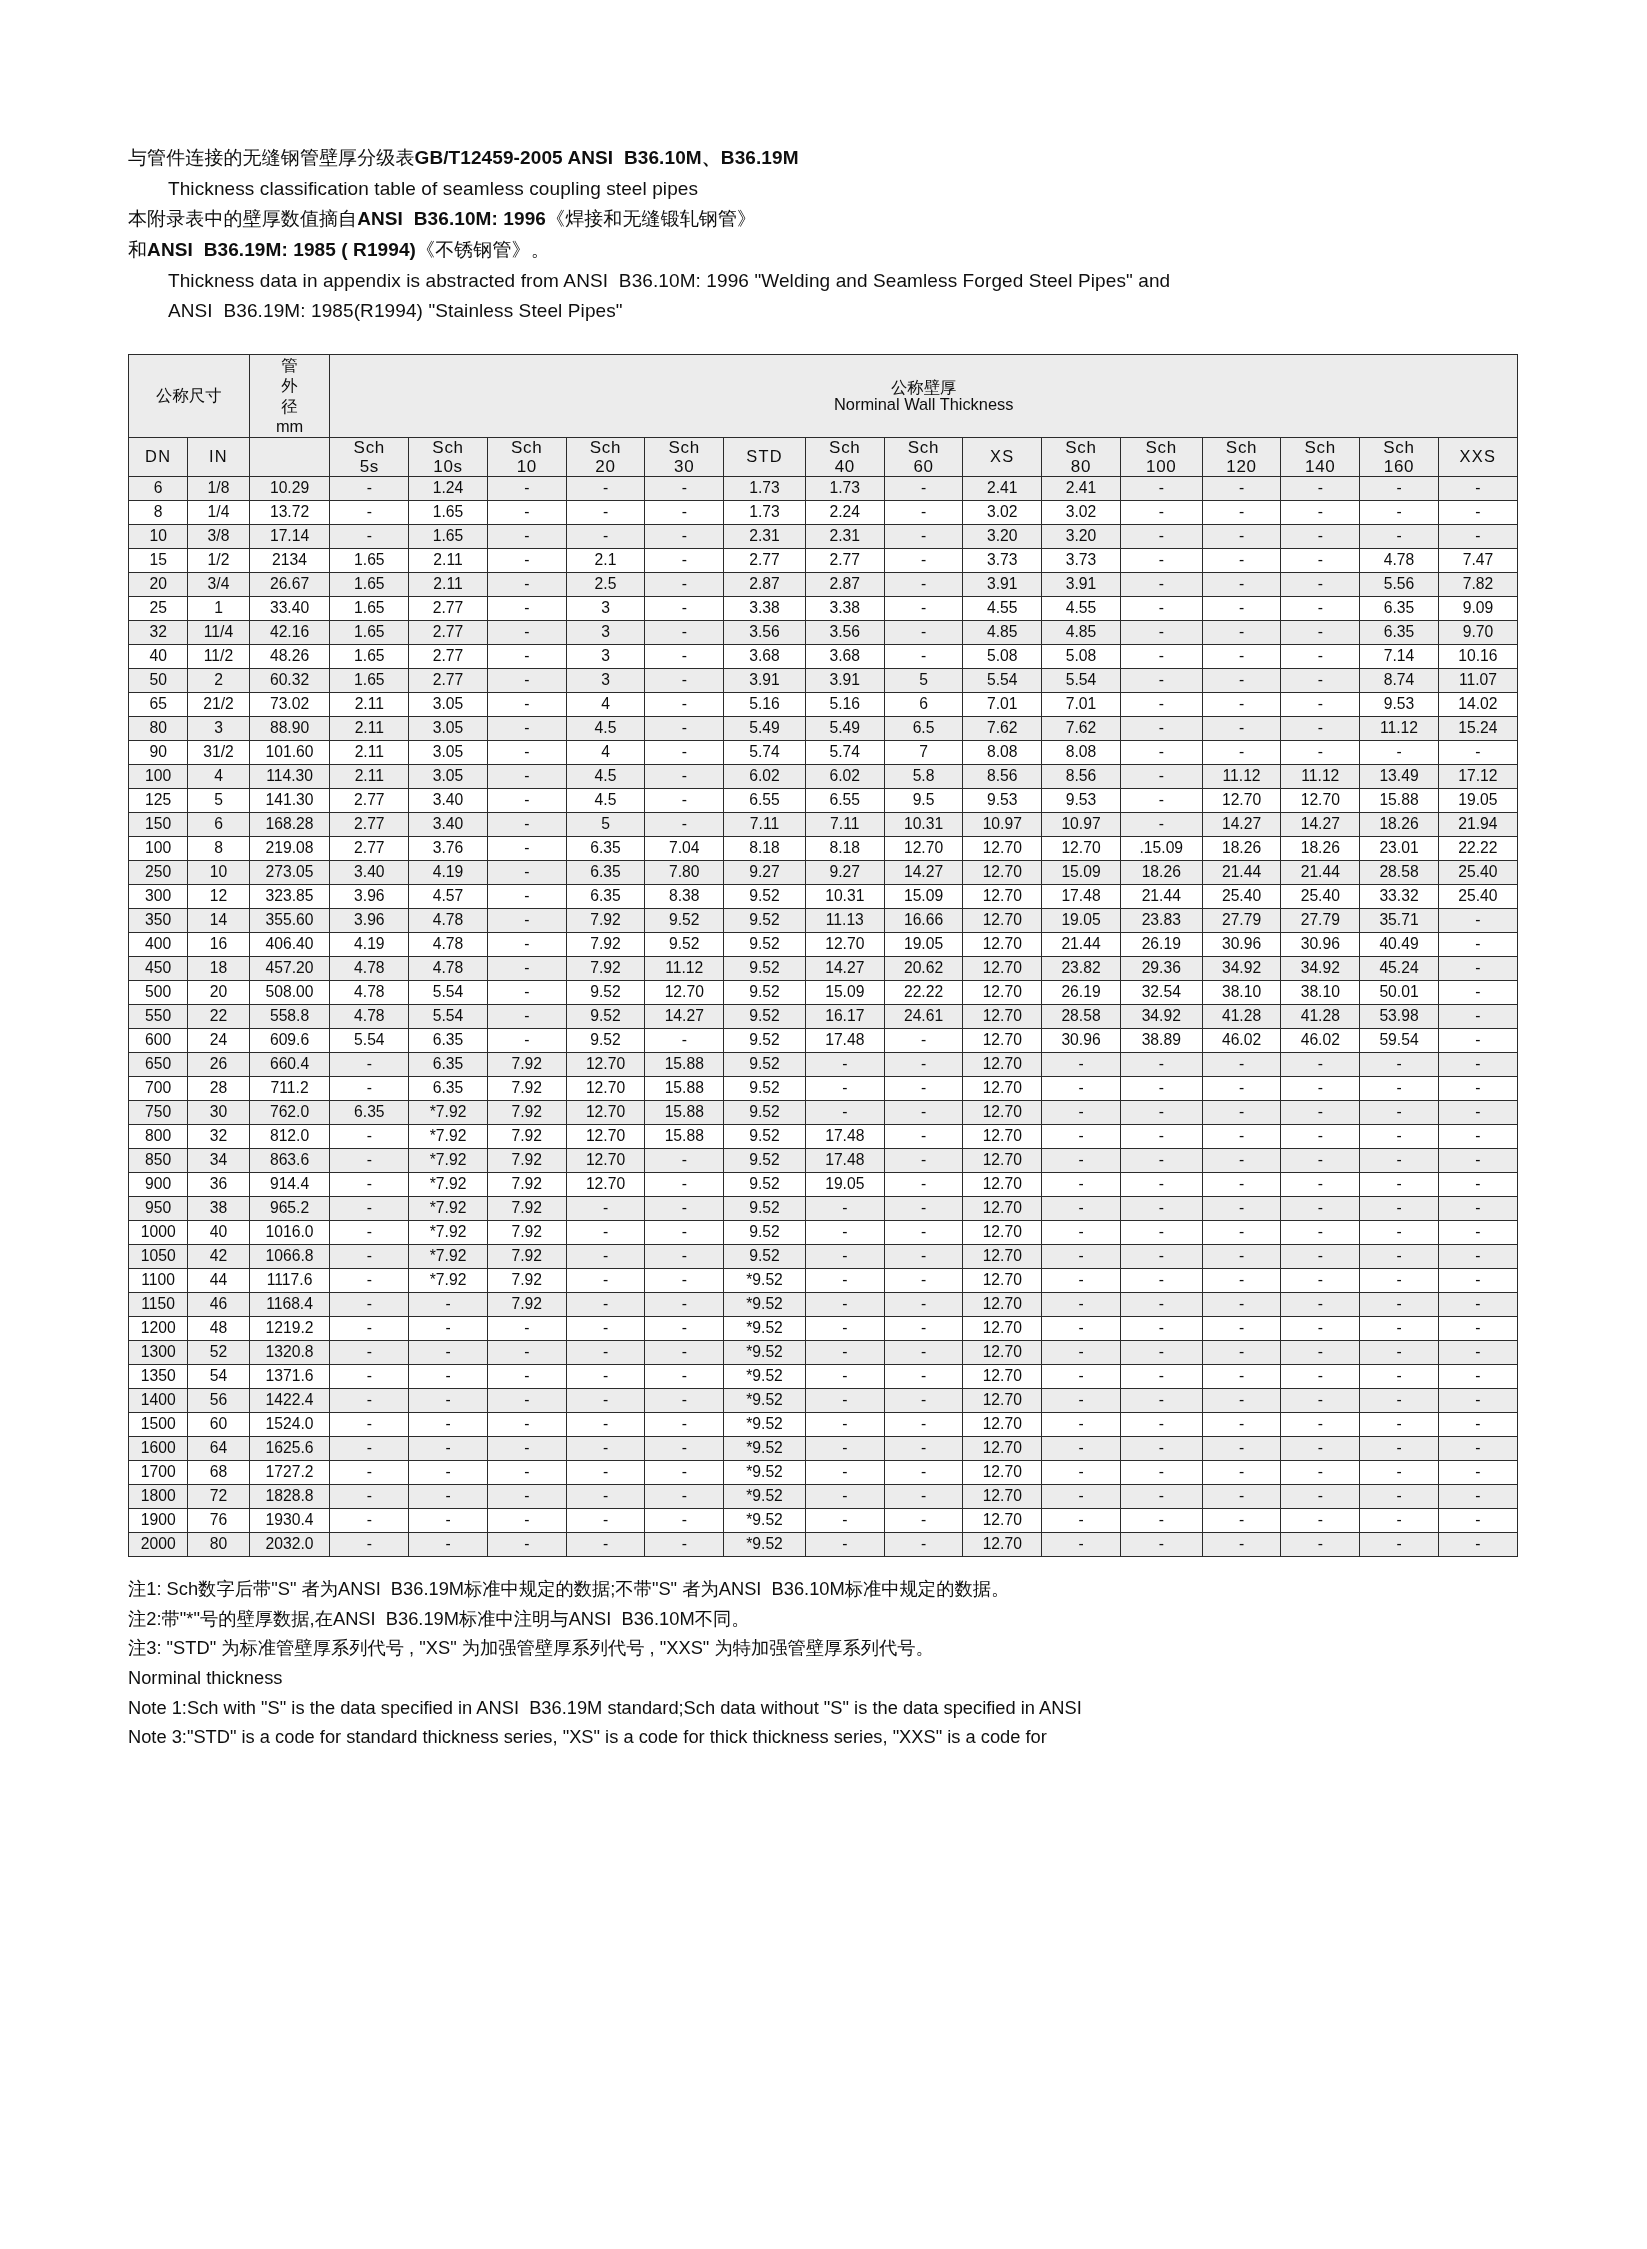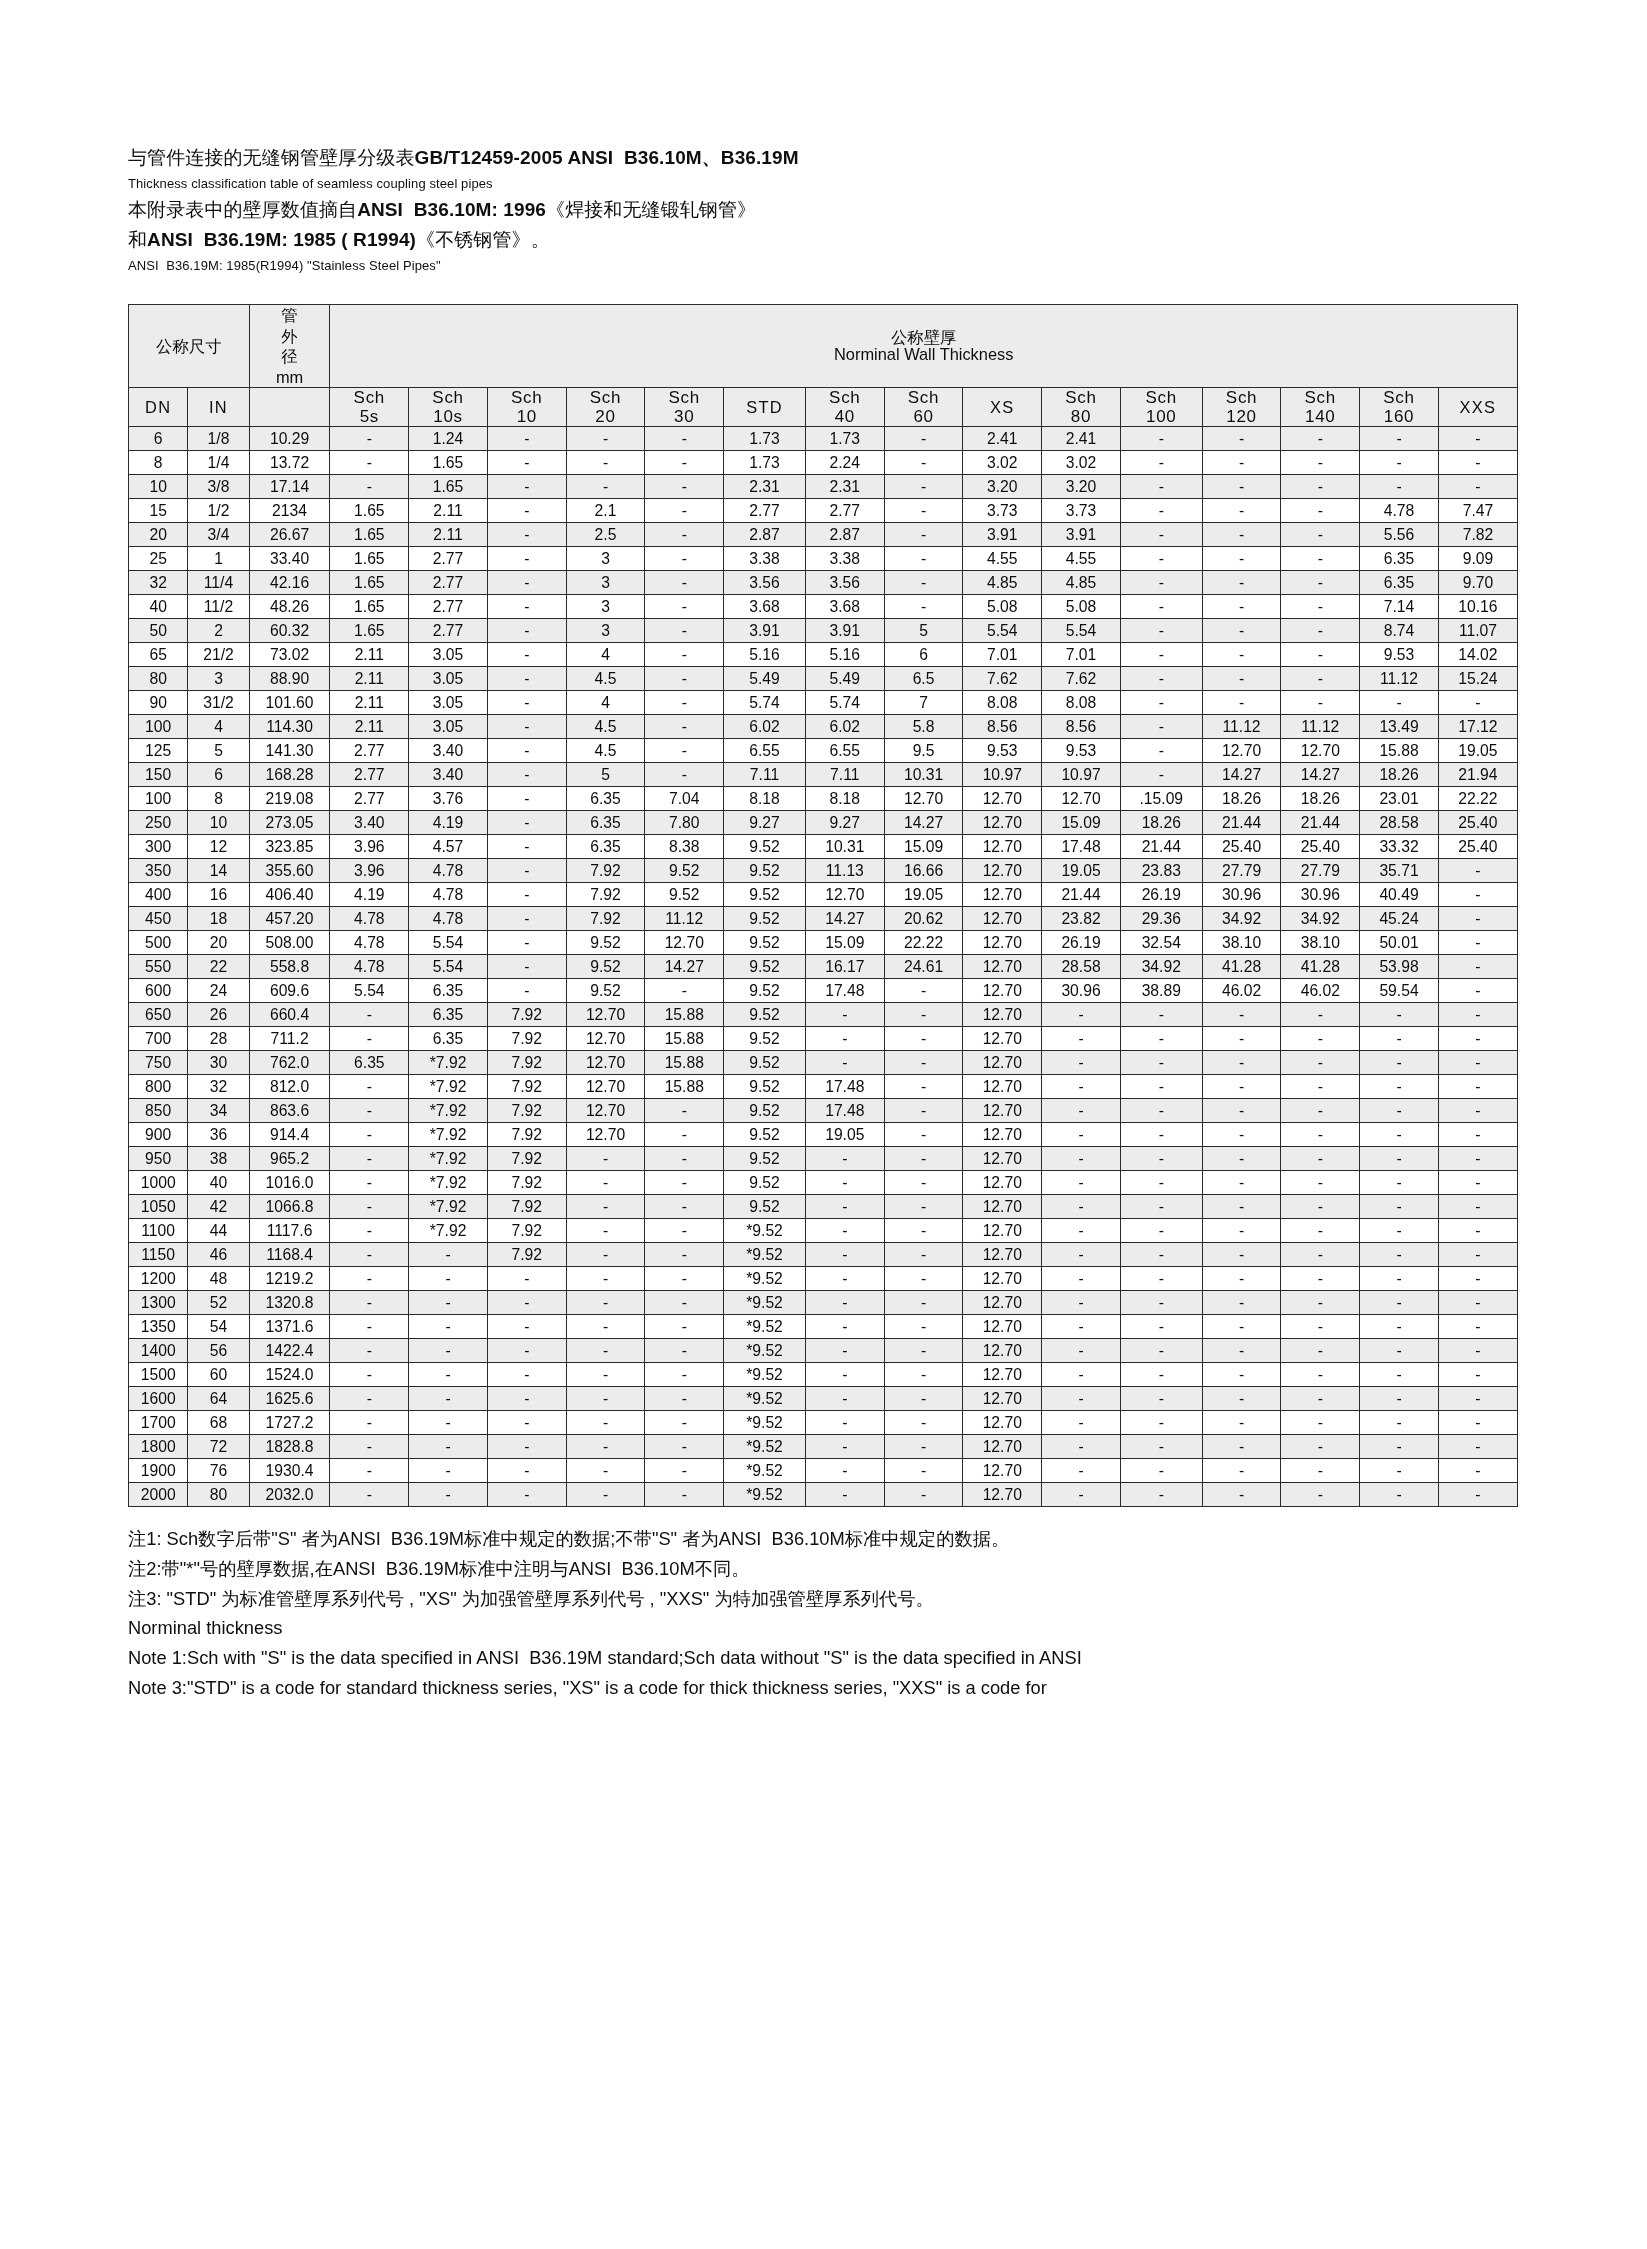--- a/index.html
+++ b/index.html
@@ -33,22 +33,23 @@
     font-size: 19px;
     line-height: 1.62;
     color: #0f0f0f;
     letter-spacing: 0.1px;
   }
   .hdr .l {
     white-space: pre-wrap;
   }
   .hdr .b { font-weight: bold; }
   .hdr-en {
-    font-size: 13px;
+    font-size: 19px;
     line-height: 1.6;
+    margin-left: 40px;
   }
 
   
   table.main {
     border-collapse: collapse;
     margin-top: 27.5px;
     width: 1390px;
     table-layout: fixed;
   }
   table.main td, table.main th {
@@ -97,20 +98,21 @@
 <body>
 
 <div class="page">
   <div class="content">
 
     <div class="hdr">
       <div class="l"><span>与管件连接的无缝钢管壁厚分级表</span><span class="b">GB/T12459-2005 ANSI  B36.10M、B36.19M</span></div>
       <div class="l hdr-en">Thickness classification table of seamless coupling steel pipes</div>
       <div class="l"><span>本附录表中的壁厚数值摘自</span><span class="b">ANSI  B36.10M: 1996</span><span>《焊接和无缝锻轧钢管》</span></div>
       <div class="l"><span>和</span><span class="b">ANSI  B36.19M: 1985 ( R1994)</span><span>《不锈钢管》。</span></div>
+      <div class="l hdr-en">Thickness data in appendix is abstracted from ANSI  B36.10M: 1996 "Welding and Seamless Forged Steel Pipes" and</div>
       <div class="l hdr-en">ANSI  B36.19M: 1985(R1994) "Stainless Steel Pipes"</div>
     </div>
 
     <table class="main">
       <colgroup>
         <col style="width:58px">
         <col style="width:60px">
         <col style="width:79px">
         <col style="width:77px">
           <col style="width:77px">

